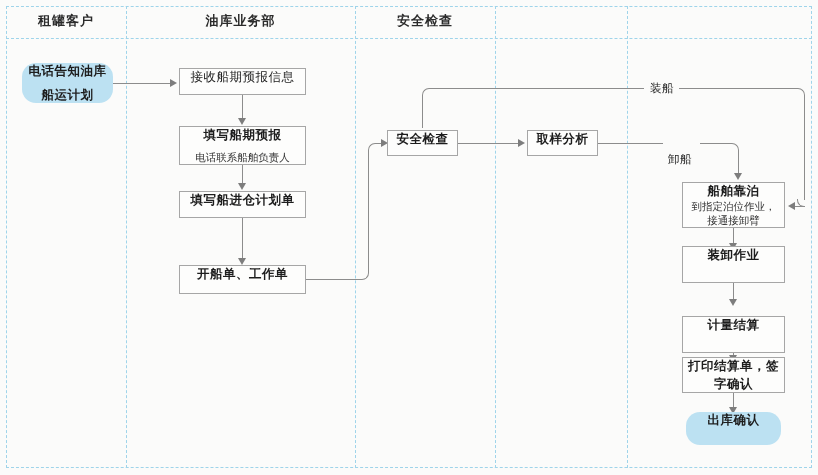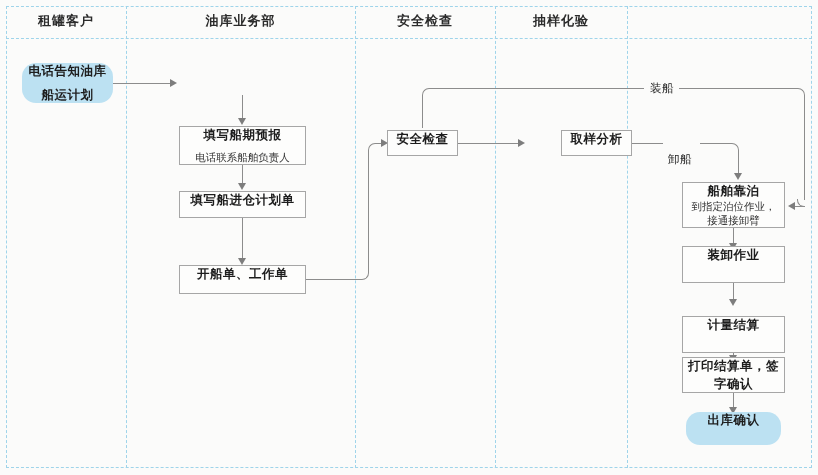--- a/index.html
+++ b/index.html
@@ -121,21 +121,20 @@
   <div class="lane-header-rule"></div>
 
   <div class="lane-div" style="left:126px;"></div>
   <div class="lane-div" style="left:355px;"></div>
   <div class="lane-div" style="left:495px;"></div>
   <div class="lane-div" style="left:627px;"></div>
 
   <div class="lane-title" style="left:6px;width:120px;">租罐客户</div>
   <div class="lane-title" style="left:126px;width:229px;">油库业务部</div>
   <div class="lane-title" style="left:355px;width:140px;">安全检查</div>
-  <div class="lane-title" style="left:495px;width:132px;">抽样化验</div>
 
   <div class="ln h" style="left:113px;top:83px;width:58px;"></div>
   <div class="arw arw-r" style="left:170px;top:79px;"></div>
 
   <div class="ln v" style="left:242px;top:95px;height:24px;"></div>
   <div class="arw arw-d" style="left:238px;top:118px;"></div>
 
   <div class="ln v" style="left:242px;top:165px;height:20px;"></div>
   <div class="arw arw-d" style="left:238px;top:183px;"></div>
 
@@ -180,39 +179,42 @@
   <div class="arw arw-d" style="left:729px;top:355px;"></div>
 
   <div class="ln v" style="left:733px;top:392px;height:17px;"></div>
   <div class="arw arw-d" style="left:729px;top:407px;"></div>
 
   <div class="node pill" style="left:22px;top:63px;width:91px;height:40px;">
     <div class="t">电话告知油库</div>
     <div class="t">船运计划</div>
   </div>
 
+  <div class="node" style="left:179px;top:68px;width:127px;height:27px;">
+    <div class="t light">接收船期预报信息</div>
+  </div>
 
   <div class="node" style="left:179px;top:126px;width:127px;height:39px;">
     <div class="t">填写船期预报</div>
     <div class="s">电话联系船舶负责人</div>
   </div>
 
   <div class="node" style="left:179px;top:191px;width:127px;height:27px;">
     <div class="t">填写船进仓计划单</div>
   </div>
 
   <div class="node" style="left:179px;top:265px;width:127px;height:29px;">
     <div class="t">开船单、工作单</div>
   </div>
 
   <div class="node" style="left:387px;top:130px;width:71px;height:26px;">
     <div class="t">安全检查</div>
   </div>
 
-  <div class="node" style="left:527px;top:130px;width:71px;height:26px;margin-left:34px;">
+  <div class="node" style="left:527px;top:130px;width:71px;height:26px;">
     <div class="t">取样分析</div>
   </div>
 
   <div class="node" style="left:682px;top:182px;width:103px;height:46px;">
     <div class="t">船舶靠泊</div>
     <div class="s">到指定泊位作业，</div>
     <div class="s">接通接卸臂</div>
   </div>
 
   <div class="node" style="left:682px;top:246px;width:103px;height:37px;">

